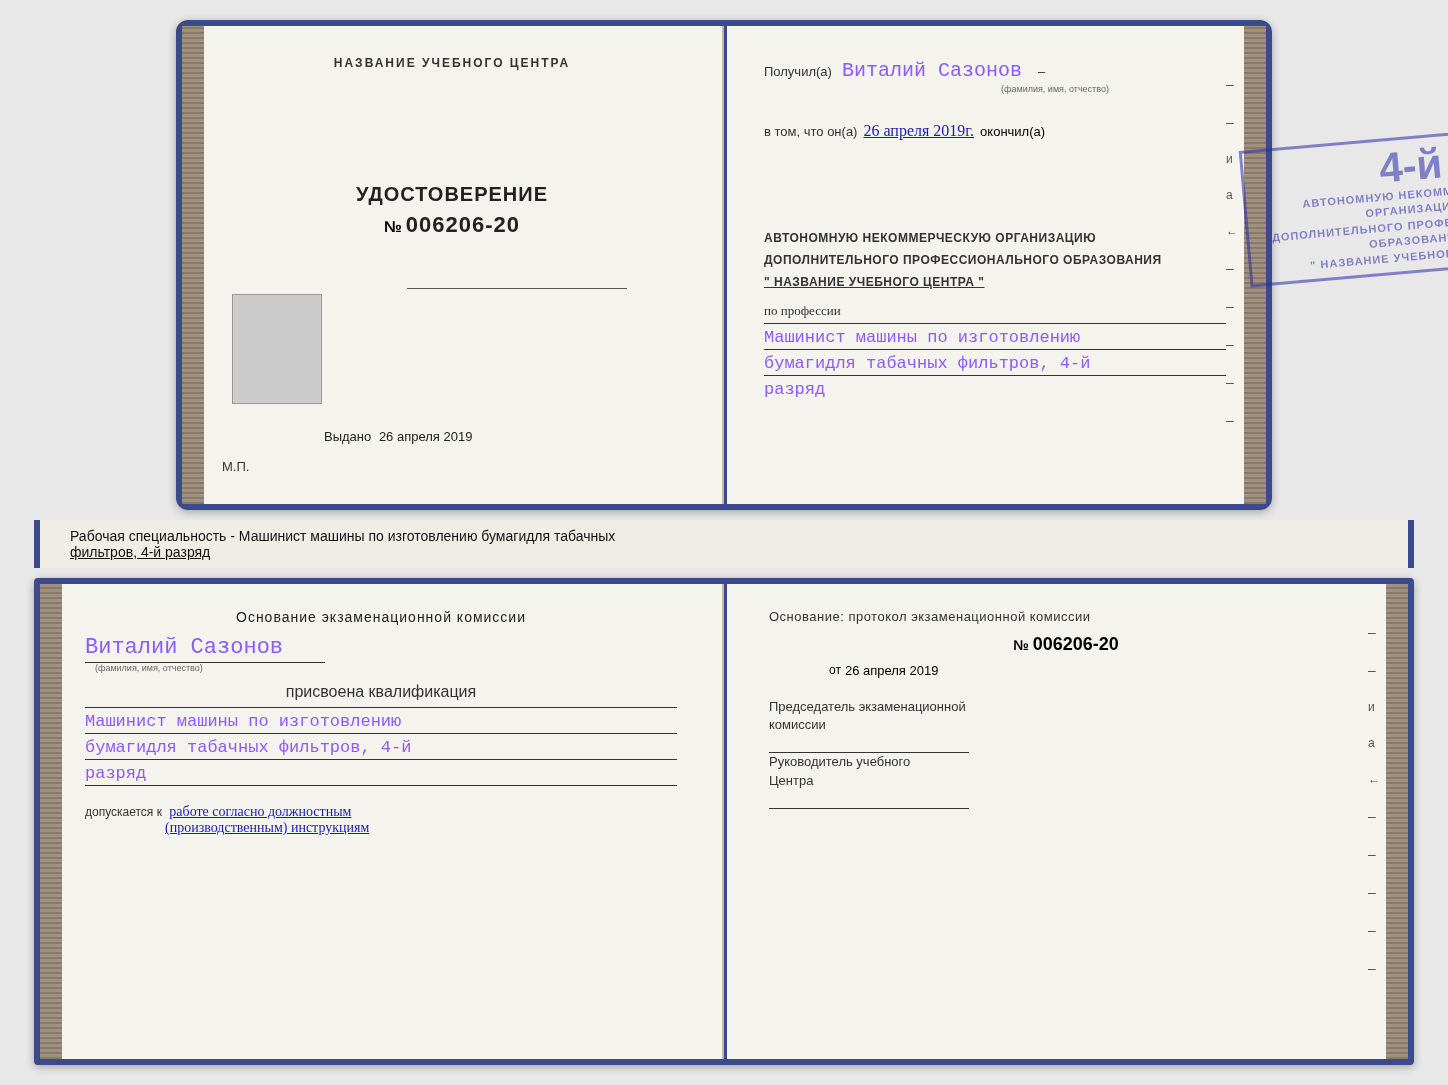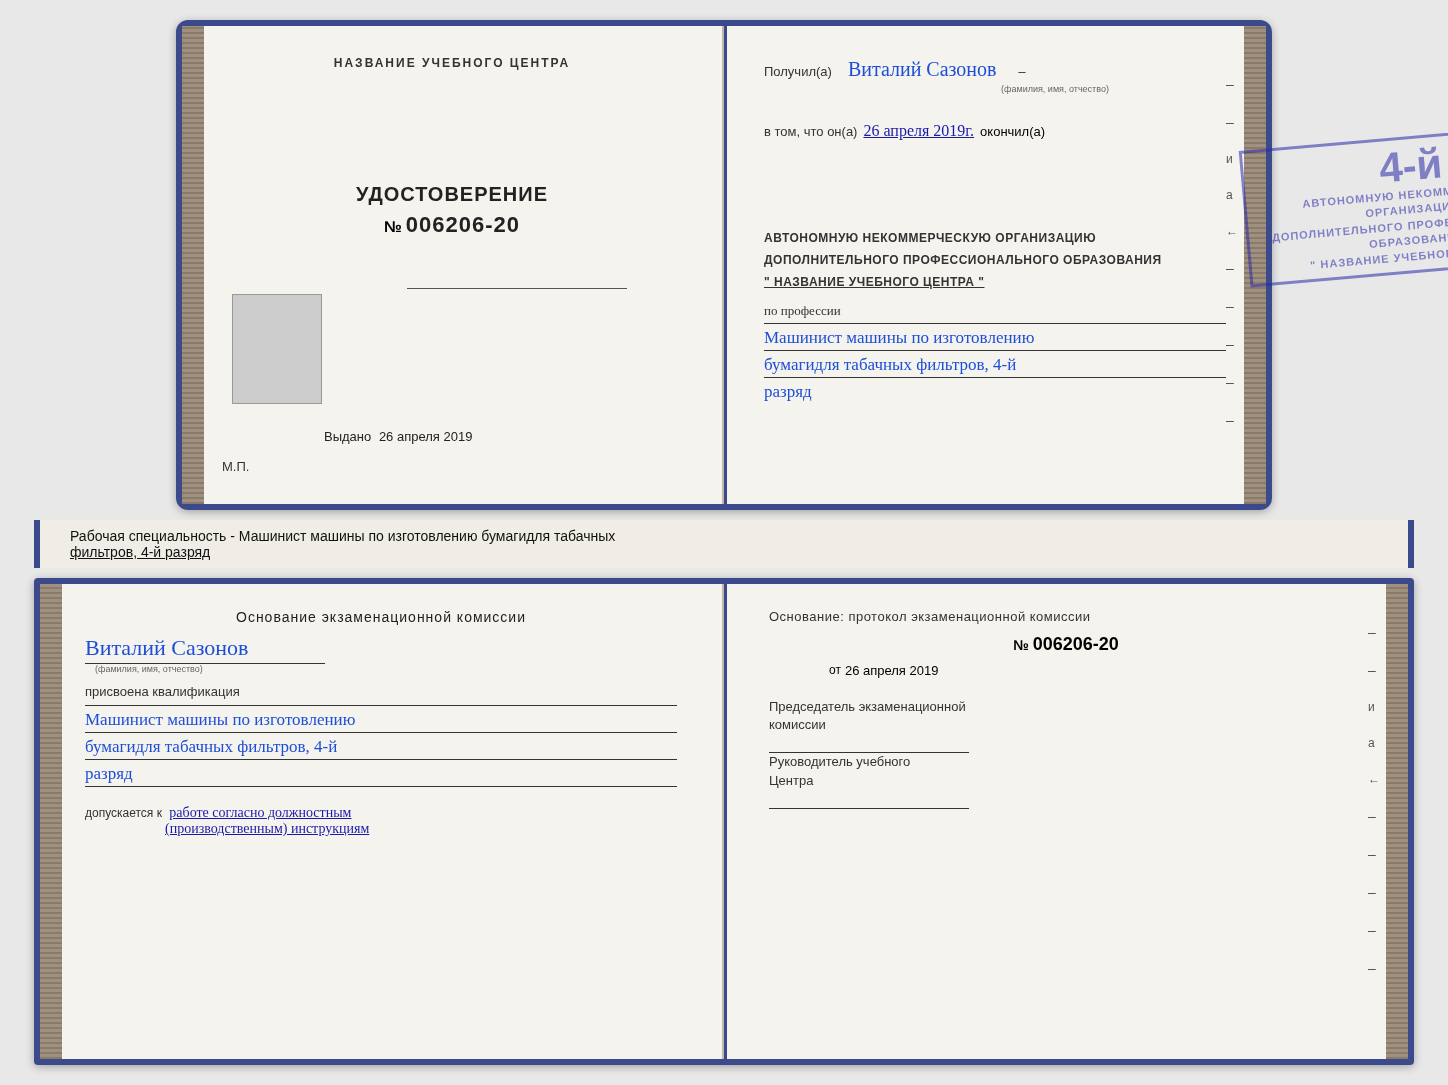--- a/index.html
+++ b/index.html
@@ -150,22 +150,22 @@
     
     .poluchil-line {
       font-size: 13px;
       color: #333;
       font-family: Arial, sans-serif;
       margin-bottom: 4px;
       margin-top: 8px;
     }
 
     .handwritten {
-      font-family: Liberation Serif, serif;
-      color: #1d4ed8;
+      font-family: Liberation Mono, monospace;
+      color: #8b5cf6;
       font-size: 20px;
     }
 
     .handwritten-small {
       font-family: 'Segoe Script', 'Brush Script MT', cursive;
       color: #1a1aaa;
       font-size: 16px;
     }
 
     .small-label {
@@ -303,24 +303,25 @@
       margin-bottom: 10px;
     }
 
     .signature-line {
       border-bottom: 1px solid #333;
       width: 240px;
       margin: 2px 0 0 0;
     }
 
     .prisvoena-text {
-      font-size: 13px;
+      font-size: 16px;
       font-family: Arial, sans-serif;
       color: #333;
       margin: 10px 0 6px 0;
+      text-align: center;
     }
 
     .dopuskaetsya-text {
       font-size: 12px;
       font-family: Arial, sans-serif;
       color: #333;
       margin-top: 18px;
     }
 
     .osnovaniye-text {
@@ -389,21 +390,21 @@
       <span style="font-family:Arial,sans-serif; font-size:13px;">Выдано</span>
       <span style="font-family:Arial,sans-serif; font-size:13px; margin-left:4px;">26 апреля 2019</span>
     </div>
 
     <div class="mp-label">М.П.</div>
   </div>
 
   <div class="right-page">
     <div class="texture-strip"></div>
 
-    <div style="display:flex; align-items:baseline; gap:16px; margin-top:10px; flex-wrap:wrap;">
+    <div style="display:flex; align-items:baseline; gap:10px; margin-top:10px; flex-wrap:wrap;">
       <span class="poluchil-line">Получил(а)</span>
       <span class="handwritten">Виталий Сазонов</span>
       <span style="font-size:14px; margin-left:6px;">–</span>
     </div>
     <div class="small-label" style="margin-left:120px; margin-top:1px;">(фамилия, имя, отчество)</div>
 
     <div style="display:flex; align-items:baseline; gap:6px; margin-top:14px; flex-wrap:wrap;">
       <span class="vtom-line">в том, что он(а)</span>
       <span class="handwritten-small" style="text-decoration:underline;">26 апреля 2019г.</span>
       <span style="font-size:13px; font-family:Arial,sans-serif;">окончил(а)</span>

